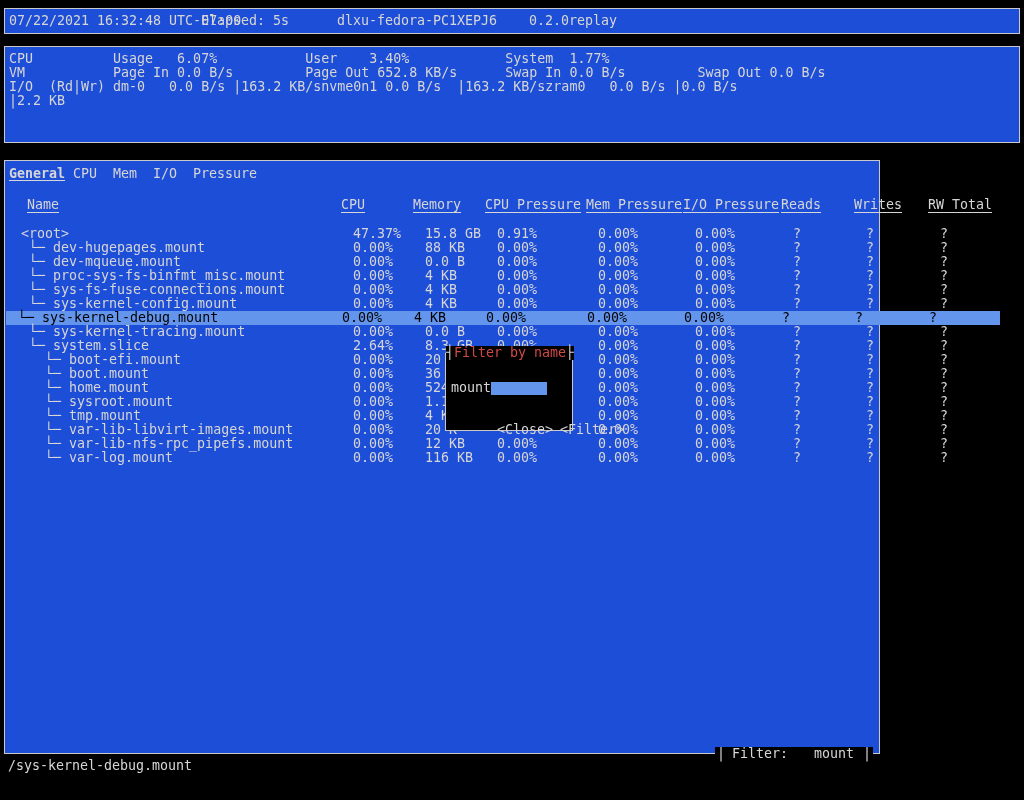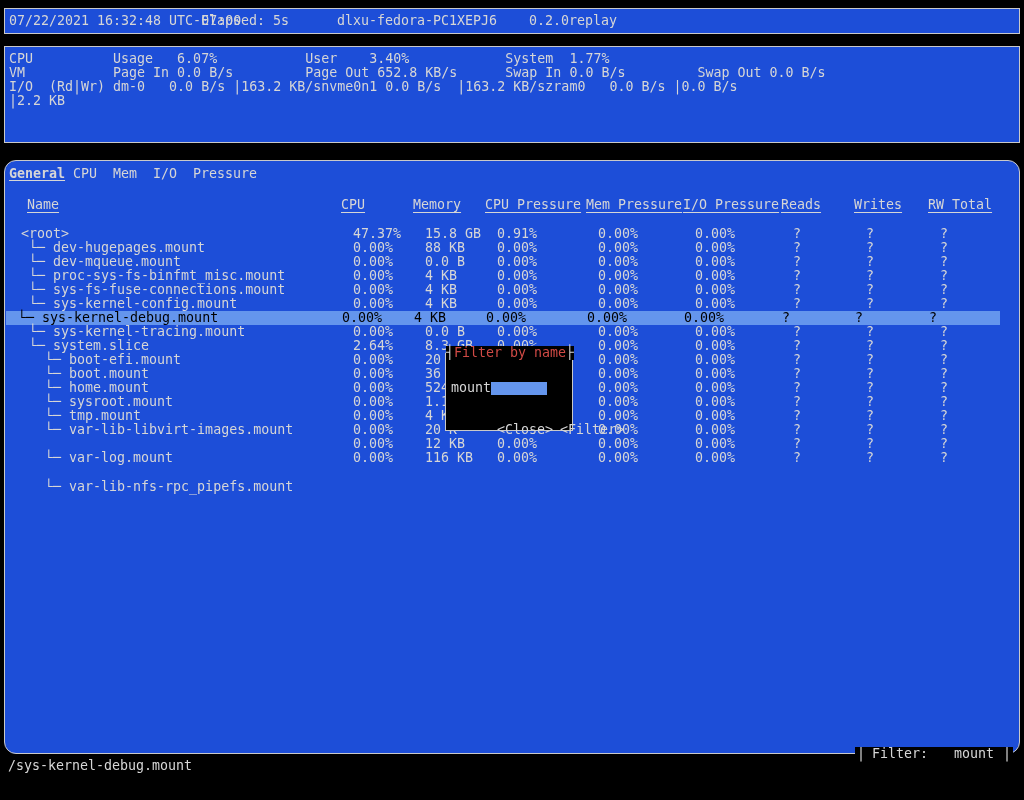--- a/index.html
+++ b/index.html
@@ -13,21 +13,21 @@
 
   
   #top-bar { top:8px; left:4px; width:1016px; height:26px; }
   #top-bar span { position:absolute; top:4px; height:15px; line-height:15px; white-space:pre; }
 
   
   #sys-panel { top:46px; left:4px; width:1016px; height:97px; padding-top:5px; }
   .sys-line { height:14px; line-height:14px; padding-left:4px; white-space:pre; }
 
   
-  #main { top:160px; left:4px; width:1016px; height:594px;border-radius:12px; }
+  #main { top:160px; left:4px; width:876px; height:594px; }
   .tab { position:absolute; top:6px; height:14px; line-height:14px; cursor:default; }
   .tab.active { font-weight:bold; text-decoration:underline; text-underline-offset:2px; }
   .col-header { position:absolute; top:36px; height:15px; line-height:15px;
     text-decoration:underline; text-underline-offset:3px; white-space:pre; }
   #rows { position:absolute; top:66px; left:0; right:0; bottom:0; }
   .trow { position:absolute; left:12px; width:1014px; height:14px; line-height:14px; }
   .trow.selected { background:#6495ed; color:#000; left:1px; width:994px; }
   .cell { position:absolute; top:0; height:14px; line-height:14px; white-space:pre; }
 
   
@@ -249,21 +249,21 @@
         <span class="cell" style="left: 336px;">0.00%</span>
         <span class="cell" style="left: 408px;">20 K</span>
         <span class="cell" style="left: 480px;"></span>
         <span class="cell" style="left: 581px;">0.00%</span>
         <span class="cell" style="left: 678px;">0.00%</span>
         <span class="cell" style="left: 776px;">?</span>
         <span class="cell" style="left: 849px;">?</span>
         <span class="cell" style="left: 923px;">?</span>
       </div>
       <div class="trow" style="top: 210px;">
-        <span class="cell" style="left: 4px; margin-top: 43px;">   └─ var-lib-nfs-rpc_pipefs.mount</span>
+        <span class="cell" style="left: 4px;">   └─ var-lib-nfs-rpc_pipefs.mount</span>
         <span class="cell" style="left: 336px;">0.00%</span>
         <span class="cell" style="left: 408px;">12 KB</span>
         <span class="cell" style="left: 480px;">0.00%</span>
         <span class="cell" style="left: 581px;">0.00%</span>
         <span class="cell" style="left: 678px;">0.00%</span>
         <span class="cell" style="left: 776px;">?</span>
         <span class="cell" style="left: 849px;">?</span>
         <span class="cell" style="left: 923px;">?</span>
       </div>
       <div class="trow" style="top: 224px;">

